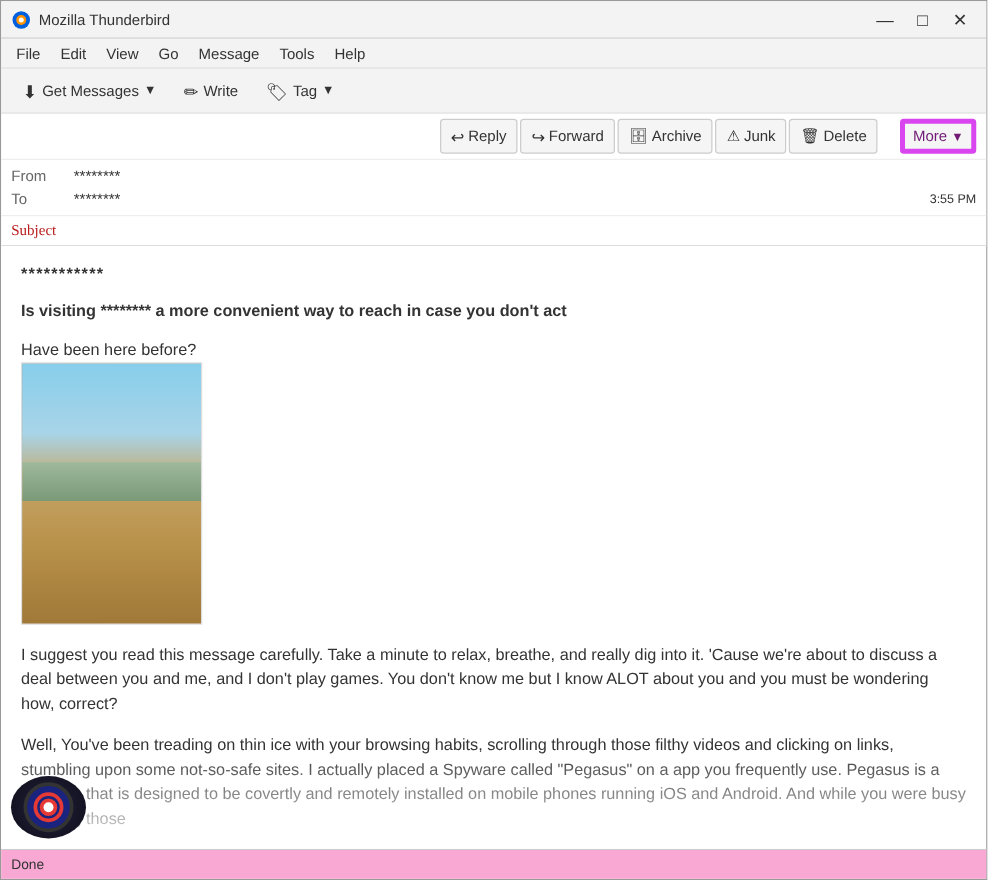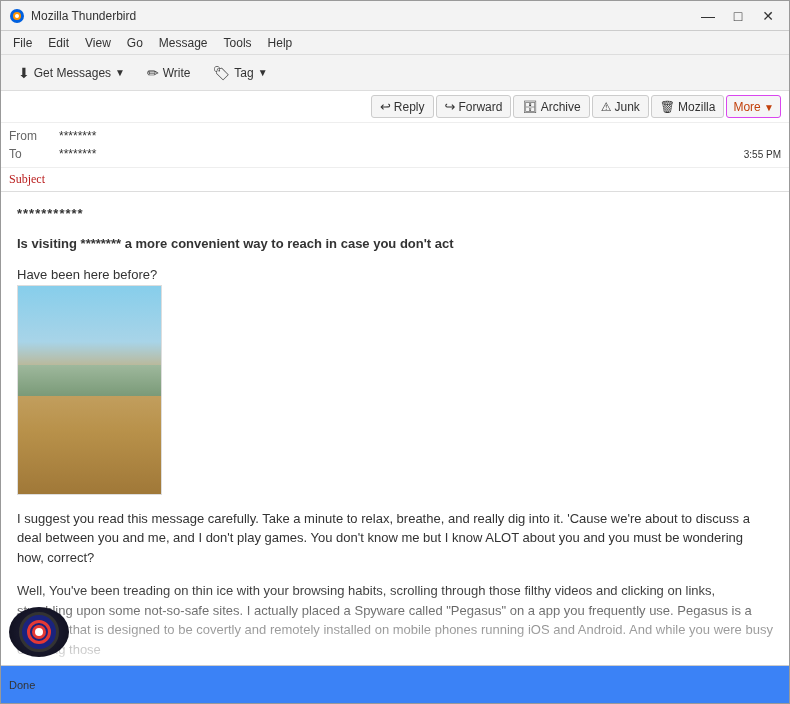--- a/index.html
+++ b/index.html
@@ -140,25 +140,26 @@
       border: 1px solid #ccc;
       border-radius: 3px;
       cursor: pointer;
       font-size: 12px;
       color: #333;
     }
 
     .more-btn {
       padding: 3px 6px;
       background: #f5f5f5;
-      border: 1px solid #d946ef;
+      border: 4px solid #d946ef;
       border-radius: 3px;
       cursor: pointer;
       font-size: 12px;
-      color: #c2410c;
+      color: #701a75;
+      margin-left: 16px;
     }
 
     .email-meta {
       padding: 4px 8px;
     }
 
     .meta-row {
       display: flex;
       align-items: center;
       padding: 2px 0;
@@ -309,22 +310,22 @@
       font-weight: bold;
       color: rgba(200, 100, 30, 0.6);
       font-style: italic;
       margin-left: 10px;
       text-transform: uppercase;
       letter-spacing: 2px;
     }
 
     
     .status-bar {
-      height: 38px;
-      background: #3b82f6;
+      height: 24px;
+      background: #f9a8d4;
       border-top: 1px solid #ccc;
       display: flex;
       align-items: center;
       padding: 0 8px;
       font-size: 11px;
       color: #333;
       flex-shrink: 0;
     }
   </style>
 </head>
@@ -392,21 +393,21 @@
         <button class="action-btn">
           <span style="font-size:12px;">🗄</span>
           <span>Archive</span>
         </button>
         <button class="action-btn">
           <span style="font-size:12px;">⚠</span>
           <span>Junk</span>
         </button>
         <button class="action-btn">
           <span style="font-size:12px;">🗑</span>
-          <span>Mozilla</span>
+          <span>Delete</span>
         </button>
         <button class="more-btn">
           <span>More</span>
           <span style="font-size:10px;">▼</span>
         </button>
       </div>
     </div>
 
     <div class="email-meta">
       <div class="meta-row">

